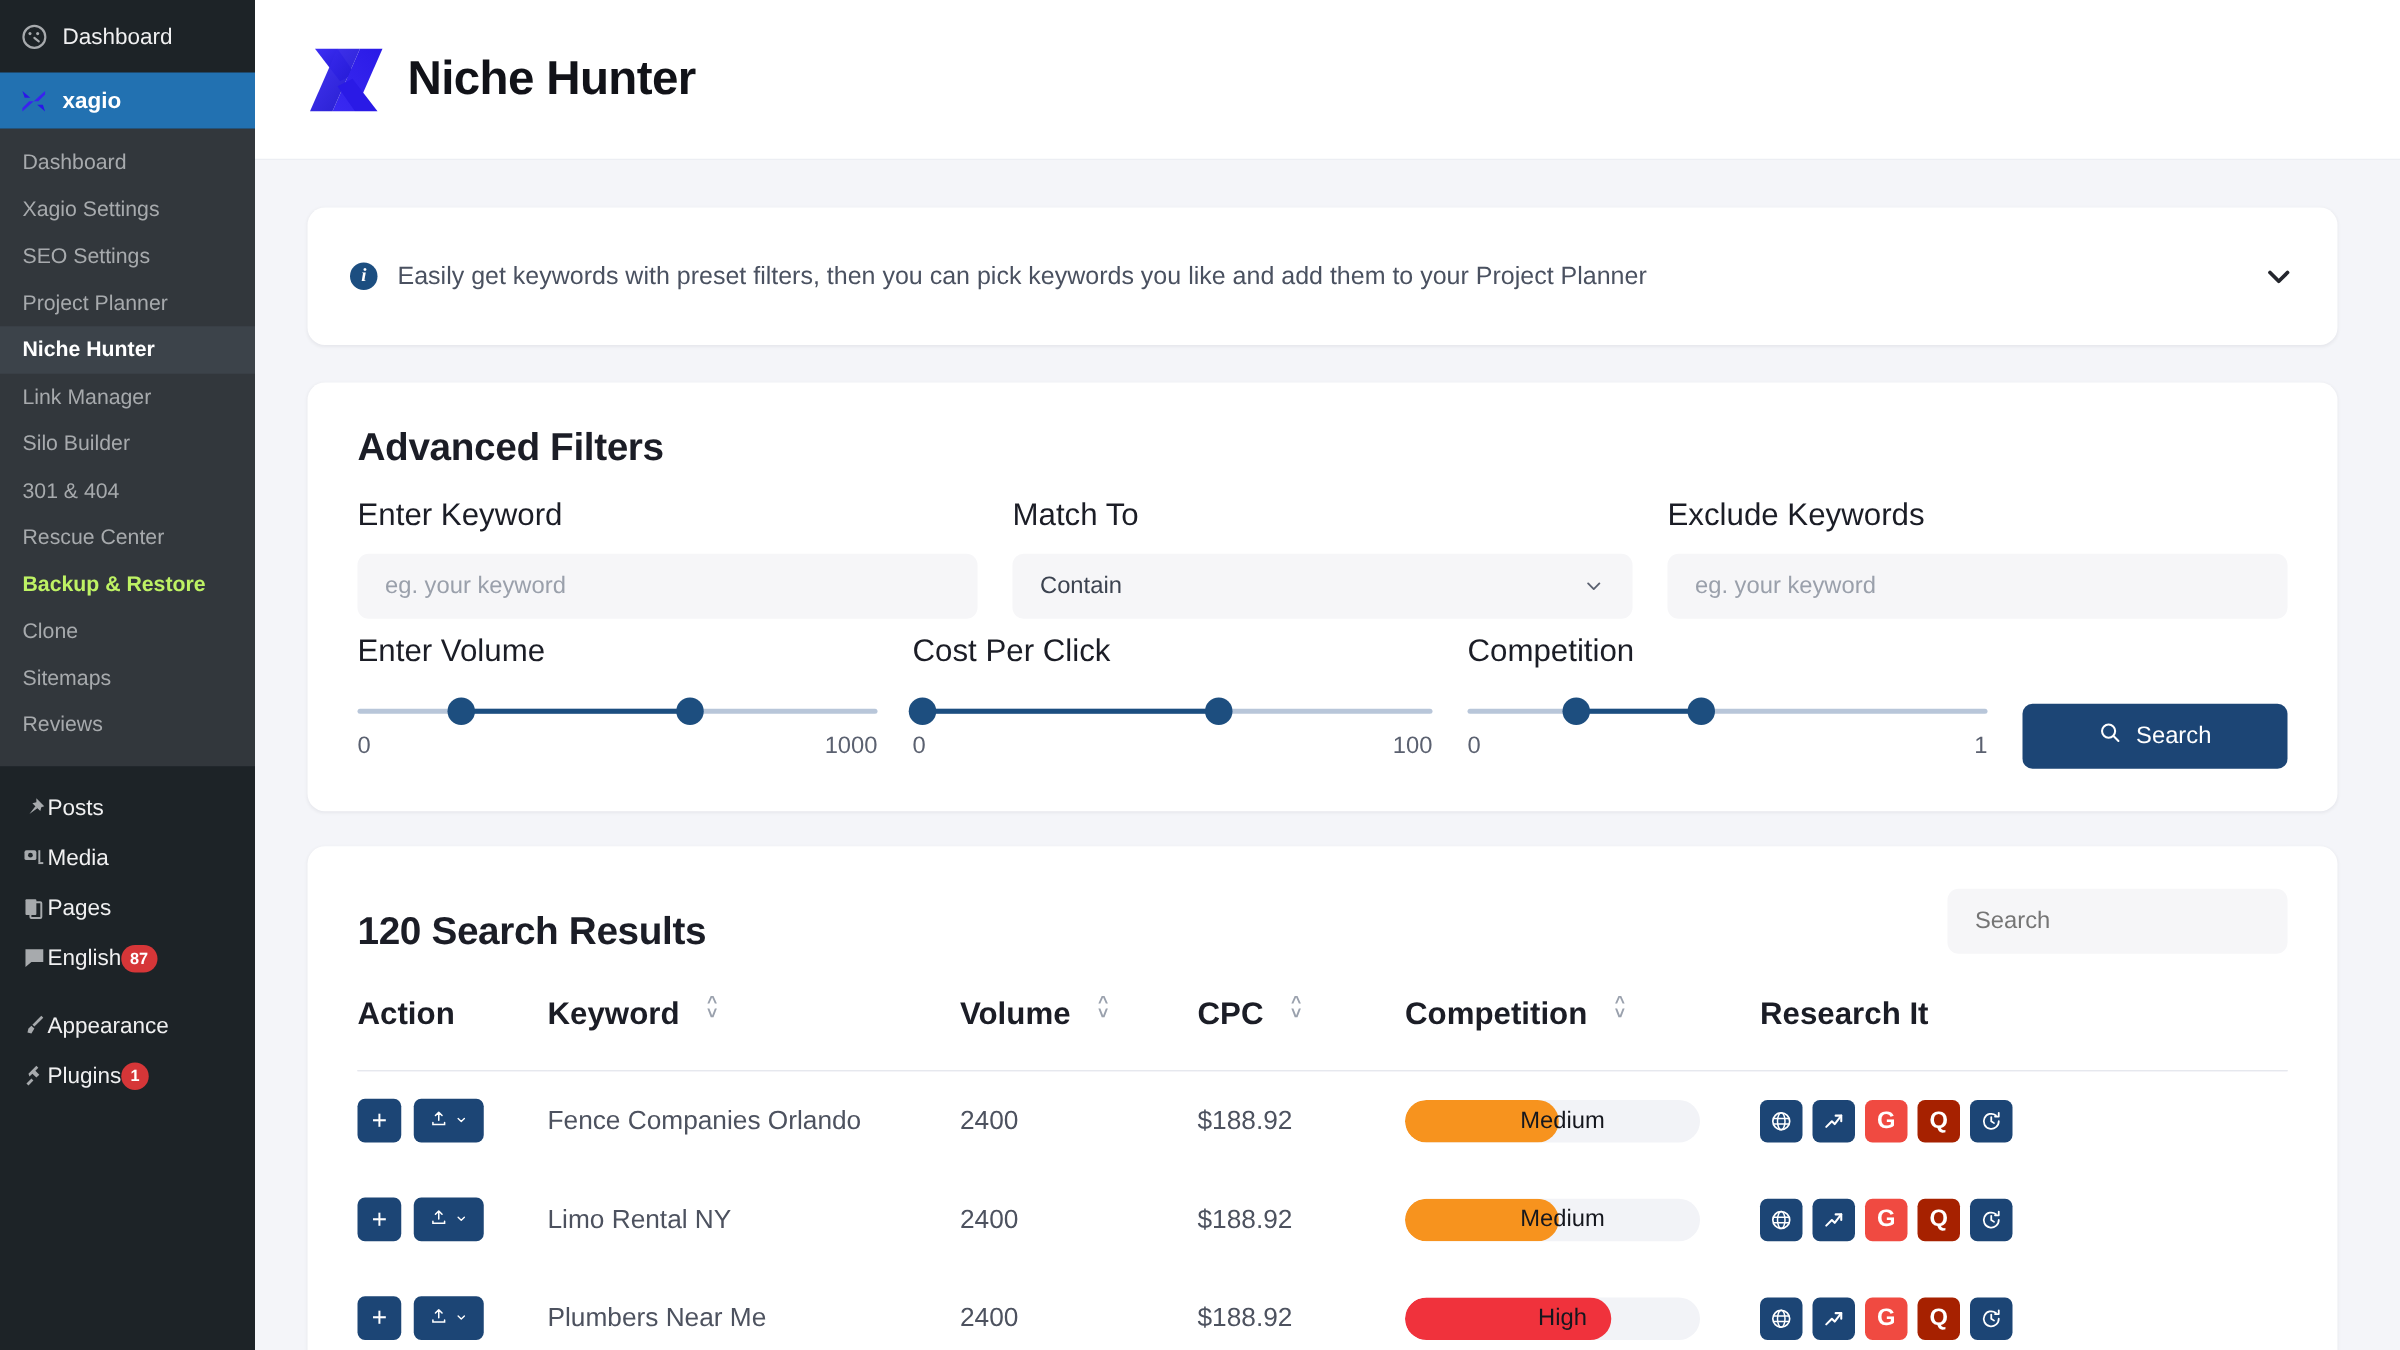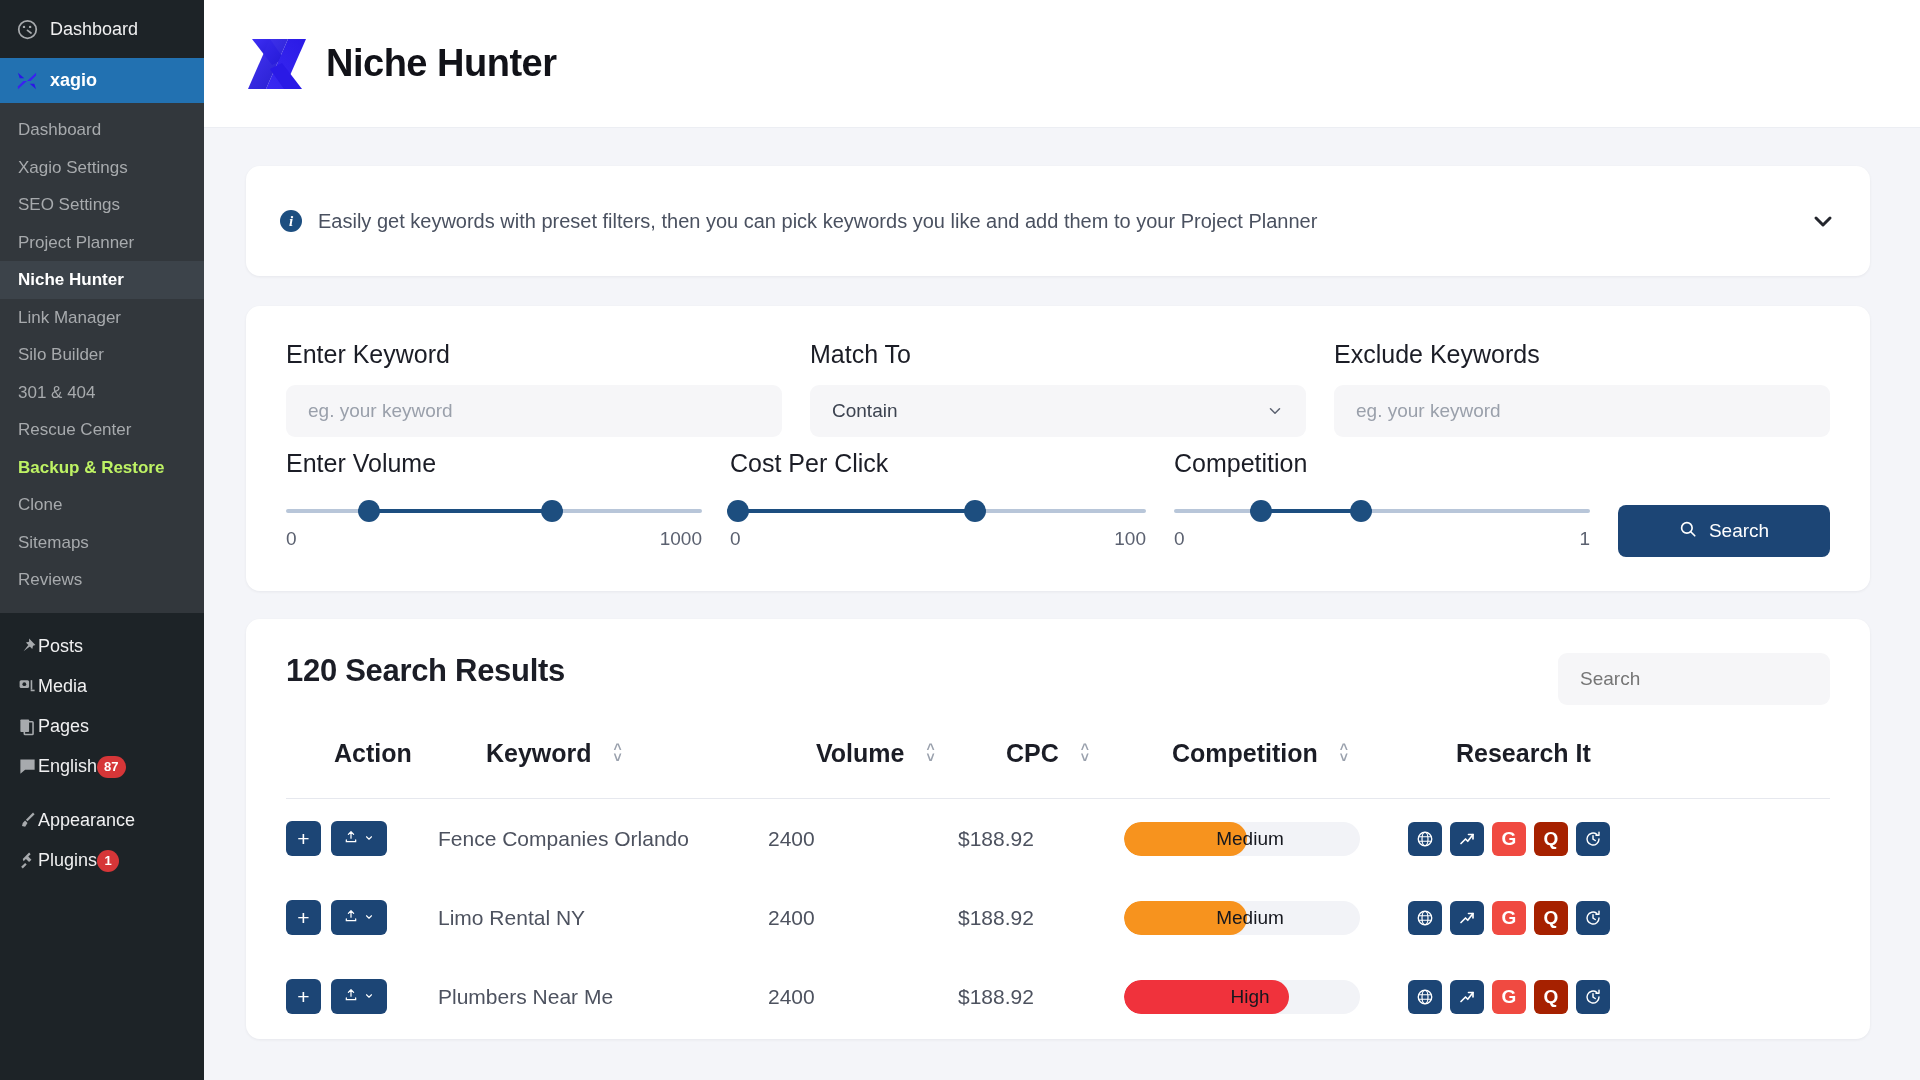--- a/index.html
+++ b/index.html
@@ -127,35 +127,35 @@
   .search-wrap { width: 212px; flex: 0 0 212px; padding-top: 56px; }
   .btn-search {
     width: 100%; height: 52px; background: #1c4575; color: #fff;
     border: none; border-radius: 8px; cursor: pointer;
     display: flex; align-items: center; justify-content: center; gap: 12px;
     font-size: 19px; font-family: "Liberation Sans", sans-serif;
   }
 
   
   .results { padding: 34px 40px 0 40px; min-height: 420px; }
-  .rhead { display: flex; align-items: flex-start; justify-content: space-between; }
+  .rhead { display: flex; align-items: flex-end; justify-content: space-between; }
   .rtitle { font-size: 31px; font-weight: 700; color: #1b1d26; letter-spacing: -0.3px; }
   .rsearch {
     width: 272px; height: 52px; background: #f6f6f8;
     border: none; border-radius: 9px; padding: 0 22px;
     font-size: 19px; color: #6b7280;
     font-family: "Liberation Sans", sans-serif;
   }
   table { width: 100%; border-collapse: collapse; margin-top: 34px; table-layout: fixed; }
   th {
     text-align: left; font-size: 25px; font-weight: 700; color: #1b1d26;
     padding: 0 0 30px 0; border-bottom: 1px solid #e6e8ee;
     white-space: nowrap;
   }
-  .th-in { display: flex; align-items: center; margin-left: 48px; }
+  .th-in { display: flex; align-items: flex-start; }
   .sorter { margin-left: 22px; display:inline-flex; flex-direction: column; color:#9aa1ad; line-height: 0.62; font-size: 14px; }
   td {
     padding: 22px 0; font-size: 21px; color: #4d525f;
     vertical-align: middle;
   }
   .acts { display: flex; gap: 10px; }
   .btn-sq {
     height: 35px; background: #1c4575; border: none; border-radius: 6px;
     color: #fff; display: inline-flex; align-items: center; justify-content: center;
     cursor: pointer; gap: 6px;
@@ -317,20 +317,21 @@
         <span class="banner-i">i</span>
         <span class="banner-text">Easily get keywords with preset filters, then you can pick keywords you like and add them to your Project Planner</span>
         <span class="chev">
           <svg width="24" height="24" viewBox="0 0 24 24">
               <path d="M5 9l7 7 7-7" fill="none" stroke="#24262d" stroke-width="3" stroke-linecap="round" stroke-linejoin="round"></path>
             </svg>
         </span>
       </section>
 
       <section class="card filters">
+        <h2>Advanced Filters</h2>
 
         <div class="frow">
           <div class="fcol">
             <div class="flabel">Enter Keyword</div>
             <input class="field" type="text" placeholder="eg. your keyword" style="">
           </div>
           <div class="fcol">
             <div class="flabel">Match To</div>
             <div class="field select">
               <span>Contain</span>

